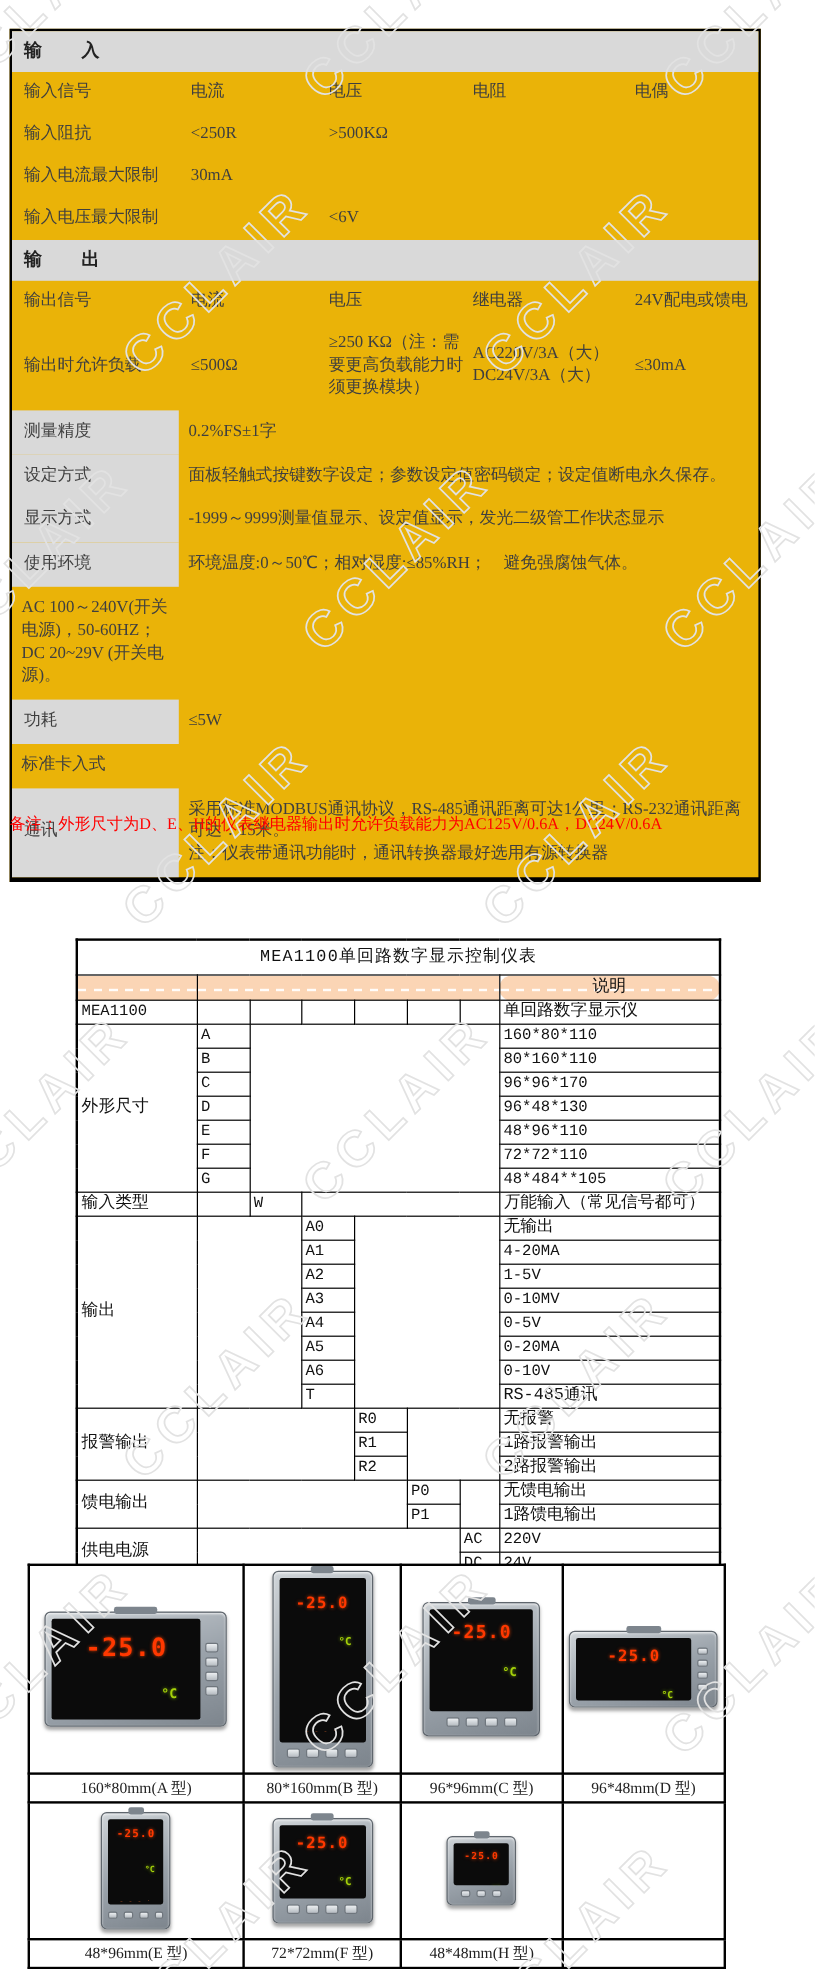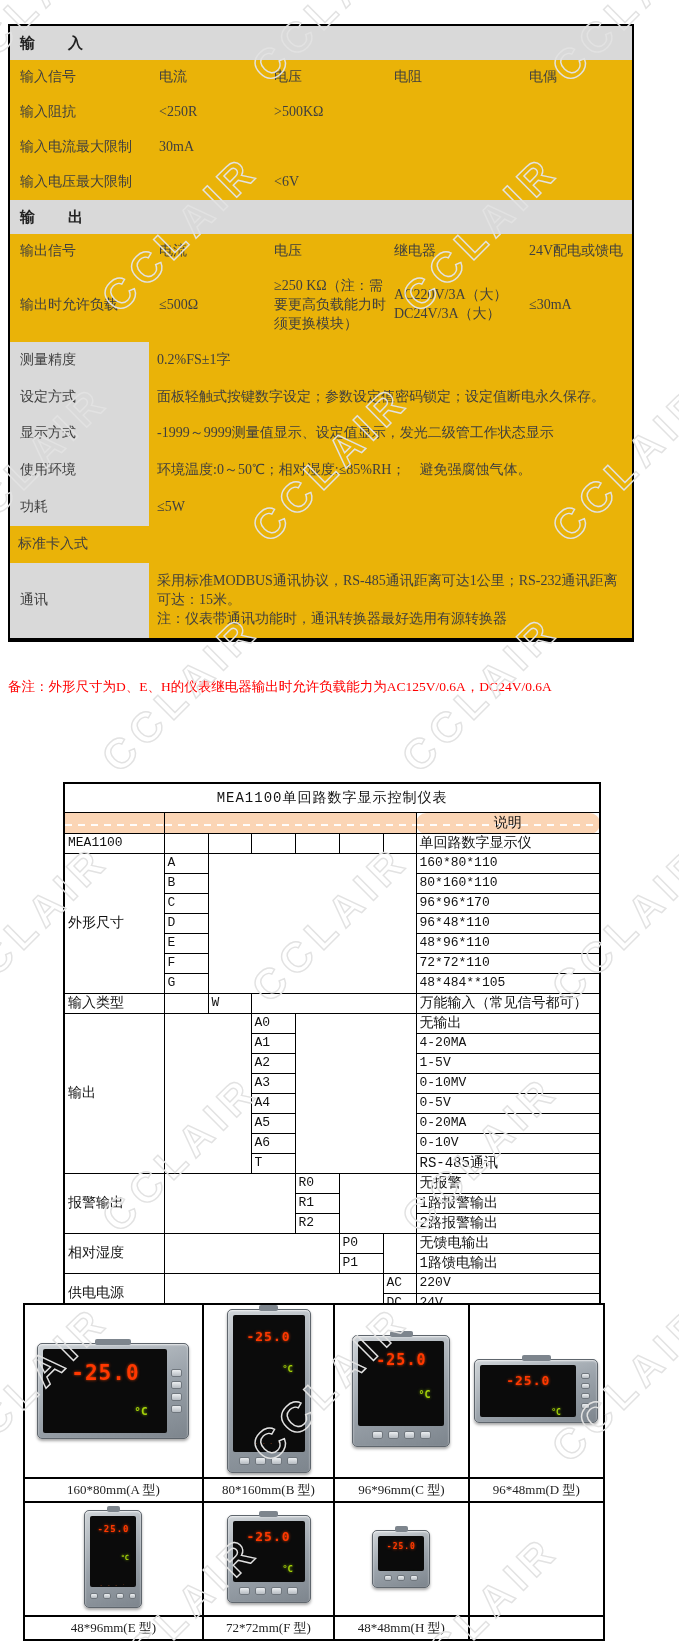--- a/index.html
+++ b/index.html
@@ -142,20 +142,21 @@
     </div>
     <div class="srow g2">
       <div class="glabel">显示方式</div>
       <div class="gval">-1999～9999测量值显示、设定值显示，发光二级管工作状态显示</div>
     </div>
     <div class="srow g2">
       <div class="glabel">使用环境</div>
       <div class="gval">环境温度:0～50℃；相对湿度:≤85%RH；　避免强腐蚀气体。</div>
     </div>
     <div class="srow g2">
+      <div class="gval">AC 100～240V(开关电源)，50-60HZ；　　DC 20~29V (开关电源)。</div>
     </div>
     <div class="srow g2">
       <div class="glabel">功耗</div>
       <div class="gval">≤5W</div>
     </div>
     <div class="srow g2">
       <div class="gval">标准卡入式</div>
     </div>
     <div class="srow g2">
       <div class="glabel">通讯</div>
@@ -207,21 +208,21 @@
     <tr>
           <td>B</td>
         <td>80*160*110</td>
         </tr>
     <tr>
           <td>C</td>
         <td>96*96*170</td>
         </tr>
     <tr>
           <td>D</td>
-        <td>96*48*110</td>
+        <td>96*48*130</td>
         </tr>
     <tr>
           <td>E</td>
         <td>48*96*110</td>
         </tr>
     <tr>
           <td>F</td>
         <td>72*72*110</td>
         </tr>
     <tr>
@@ -279,21 +280,21 @@
     </tr>
     <tr>
           <td>R1</td>
         <td class="zh">1路报警输出</td>
         </tr>
     <tr>
           <td>R2</td>
         <td class="zh">2路报警输出</td>
         </tr>
     <tr>
-      <td class="zh" rowspan="2">相对湿度</td>
+      <td class="zh" rowspan="2">馈电输出</td>
       <td colspan="4" rowspan="2"></td>
       <td>P0</td>
       <td rowspan="2"></td>
       <td class="zh">无馈电输出</td>
     </tr>
     <tr>
           <td>P1</td>
         <td class="zh">1路馈电输出</td>
         </tr>
     <tr>

